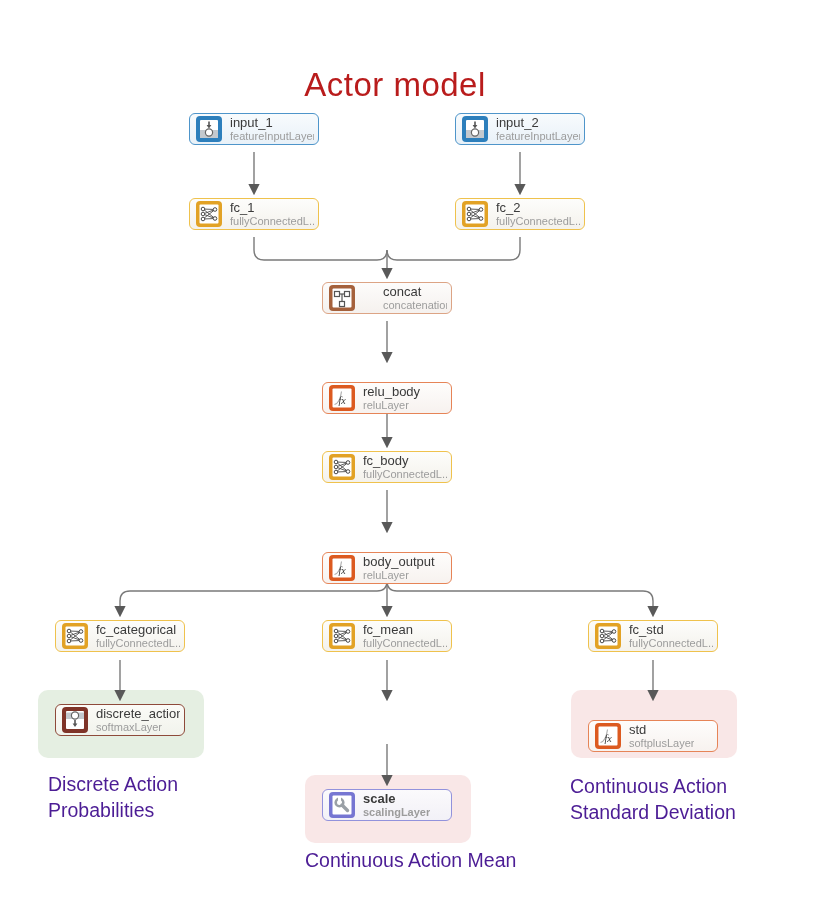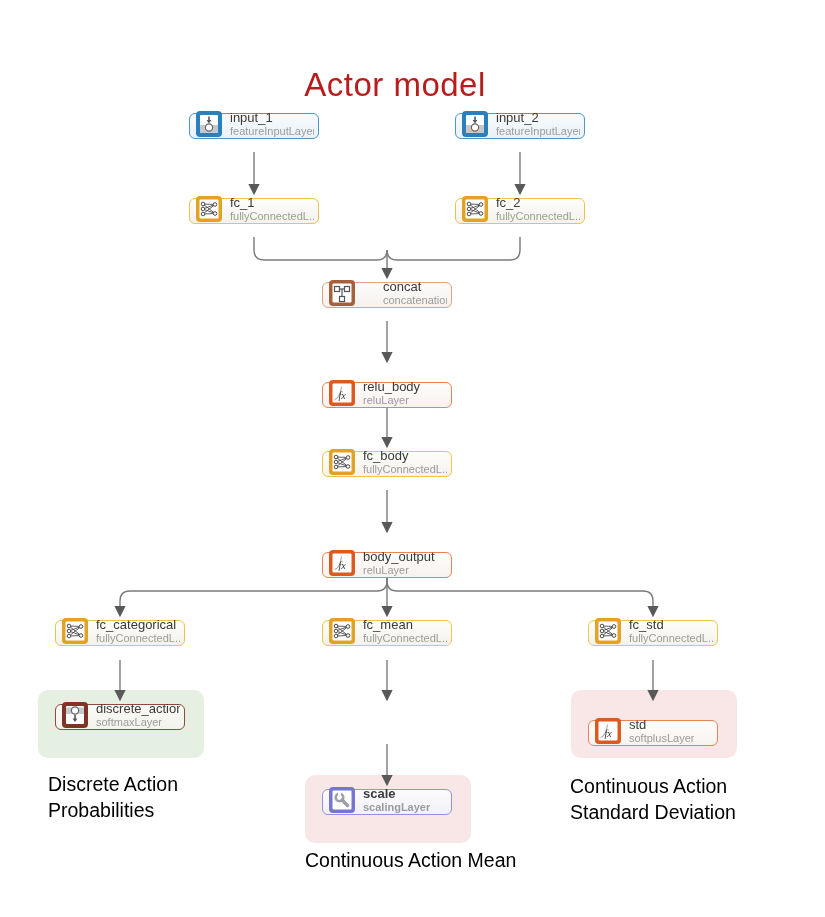--- a/index.html
+++ b/index.html
@@ -4,35 +4,35 @@
 <style>
   html,body{margin:0;padding:0;background:#fff;}
   #canvas{position:relative;width:825px;height:917px;background:#fff;overflow:hidden;
           font-family:"Liberation Sans","DejaVu Sans",sans-serif;}
   .title{position:absolute;left:0;top:22px;width:790px;text-align:center;
          font-size:33px;color:#b91c1c;letter-spacing:0.5px;margin-top:44px;}
   .wires{position:absolute;left:0;top:0;z-index:1;pointer-events:none;}
   .hl{position:absolute;border-radius:10px;z-index:0;}
   .hl-green{background:#e5efe2;}
   .hl-pink{background:#f9e7e7;}
-  .node{position:absolute;width:130px;height:26px;box-sizing:border-box;
-        border:1.6px solid #ccc;border-radius:6px;display:flex;align-items:flex-end;
+  .node{position:absolute;width:130px;height:32px;box-sizing:border-box;
+        border:1.6px solid #ccc;border-radius:6px;display:flex;align-items:center;
         padding:0 4px 0 5px;z-index:2;background:#fff;cursor:default;}
   .n-input   {border-color:#4e95ca;background:linear-gradient(#f8fbfd,#e9f1f8);}
   .n-fc      {border-color:#efc24d;background:linear-gradient(#fdfdfb,#f4f2ec);}
   .n-concat  {border-color:#dca485;background:linear-gradient(#fdfcfb,#f5f1ee);gap:20px;}
   .n-relu    {border-color:#e68457;background:linear-gradient(#fefdfc,#f7f2ef);margin-top:16px;}
   .n-softmax {border-color:#8e4a3a;background:linear-gradient(#fbfbf7,#f1f3ec);}
   .n-scale   {border-color:#9292dc;background:linear-gradient(#fbfafc,#f2f1f7);font-weight:bold;}
   .ic{flex:0 0 auto;width:28px;height:28px;}
   .ic svg{width:28px;height:28px;display:block;}
   .txt{display:flex;flex-direction:column;margin-left:7px;overflow:hidden;line-height:1.18;}
   .nm{font-size:13px;color:#3a3a3a;white-space:nowrap;}
   .tp{font-size:11px;color:#9c9c9c;white-space:nowrap;}
-  .annot{position:absolute;font-size:19.5px;line-height:26px;color:#000000;width:212px;z-index:2;}
+  .annot{position:absolute;font-size:19.5px;line-height:26px;color:#4c1d95;width:212px;z-index:2;}
 </style>
 </head>
 <body>
 
 <div id="canvas">
 
   <svg width="0" height="0" style="position:absolute" aria-hidden="true">
     <defs>
       <symbol id="ic-input" viewBox="0 0 28 28">
         <rect x="1" y="1" width="26" height="26" rx="4" fill="#2d7fbc"></rect>

